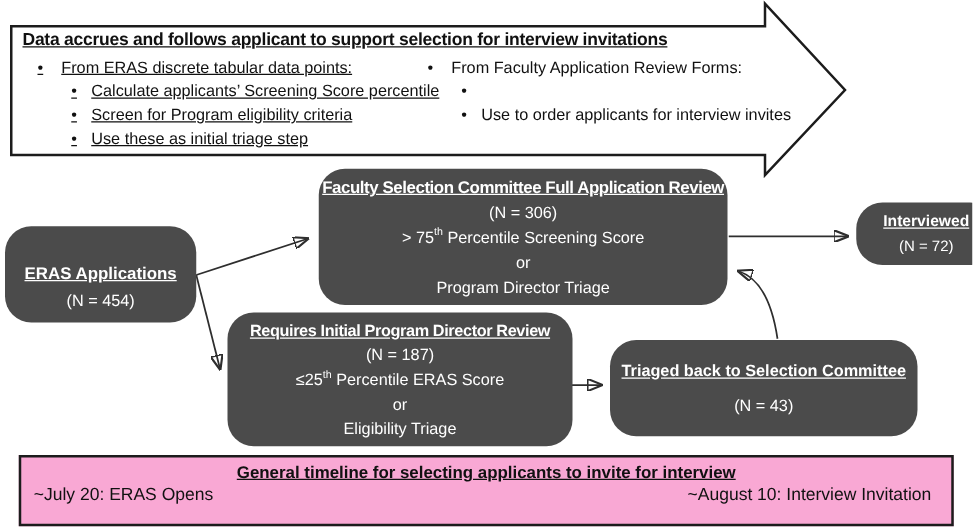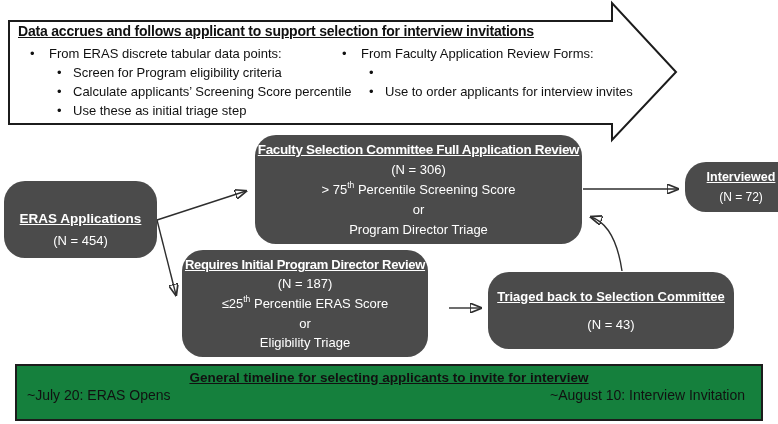--- a/index.html
+++ b/index.html
@@ -16,53 +16,53 @@
   .connectors{position:absolute;left:0;top:0;width:778px;height:424px;z-index:0;}
   .connectors path{fill:none;stroke:var(--line);stroke-width:1.4;}
   .banner-shape{fill:#ffffff;stroke:var(--border);stroke-width:2;}
 
   
   .banner-title{
     position:absolute;left:18px;top:23px;z-index:1;
     font-size:14px;font-weight:bold;text-decoration:underline;letter-spacing:-0.2px;white-space:nowrap;
   }
   .col{position:absolute;z-index:1;font-size:13px;line-height:19px;}
-  .col0{left:30px;top:44px;width:318px;}
+  .col0{left:30px;top:44px;width:318px;text-decoration:underline;}
   .col1{left:342px;top:44px;width:300px;}
   .row{display:flex;align-items:flex-start;white-space:nowrap;}
   .lvl2{margin-left:27px;}
   .bullet{display:inline-block;width:19px;flex:0 0 19px;}
   .bullet::before{content:"\2022";}
   .lvl2 .bullet{width:16px;flex:0 0 16px;}
 
   
   .node{
     position:absolute;z-index:1;background:var(--box-fill);color:var(--box-text);
     border-radius:21px;display:flex;flex-direction:column;justify-content:space-evenly;
     align-items:center;text-align:center;padding:3px 4px;box-sizing:border-box;
   }
   .node-title{font-weight:bold;text-decoration:underline;white-space:nowrap;}
   .node-line{font-size:13px;white-space:nowrap;}
   .node-line sup{font-size:8.5px;position:relative;top:-1px;}
   #node-eras{left:4px;top:181px;width:153px;height:77px;}
   #node-eras .node-title{font-size:13.5px;margin-top:20px;}
   #node-faculty{left:255px;top:135px;width:327px;height:109px;}
   #node-faculty .node-title{font-size:13.5px;letter-spacing:-0.35px;}
-  #node-requires{left:182px;top:250px;width:246px;height:107px;}
+  #node-requires{left:182px;top:250px;width:276px;height:107px;}
   #node-requires .node-title{font-size:13px;letter-spacing:-0.3px;}
   #node-triaged{left:488px;top:272px;width:246px;height:77px;}
   #node-triaged .node-title{font-size:13px;}
   #node-interviewed{left:685px;top:162px;width:112px;height:50px;padding:2px;}
   #node-interviewed .node-title{font-size:12.5px;}
   #node-interviewed .node-line{font-size:12px;}
 
   
   .timeline{
     position:absolute;z-index:1;left:15px;top:364px;width:748px;height:57px;
-    border:2px solid var(--border);box-sizing:border-box;background:#15803d;
+    border:2px solid var(--border);box-sizing:border-box;background:#f9a8d4;
   }
   .tl-title{
     margin-top:4px;text-align:center;font-size:13.5px;font-weight:bold;text-decoration:underline;
   }
   .tl-row{
     display:flex;justify-content:space-between;align-items:center;
     padding:0 16px 0 10px;margin-top:2px;font-size:14px;
   }
 </style>
 </head>
@@ -86,25 +86,25 @@
 
   <div class="banner-title">Data accrues and follows applicant to support selection for interview invitations</div>
 
   <div class="col col0">
     <div class="row lvl1">
       <span class="bullet"></span>
       <span>From ERAS discrete tabular data points:</span>
     </div>
     <div class="row lvl2">
       <span class="bullet"></span>
-      <span>Screen for Program eligibility criteria</span>
+      <span>Calculate applicants’ Screening Score percentile</span>
     </div>
     <div class="row lvl2">
       <span class="bullet"></span>
-      <span>Calculate applicants’ Screening Score percentile</span>
+      <span>Screen for Program eligibility criteria</span>
     </div>
     <div class="row lvl2">
       <span class="bullet"></span>
       <span>Use these as initial triage step</span>
     </div>
   </div>
 
   <div class="col col1">
     <div class="row lvl1">
       <span class="bullet"></span>

